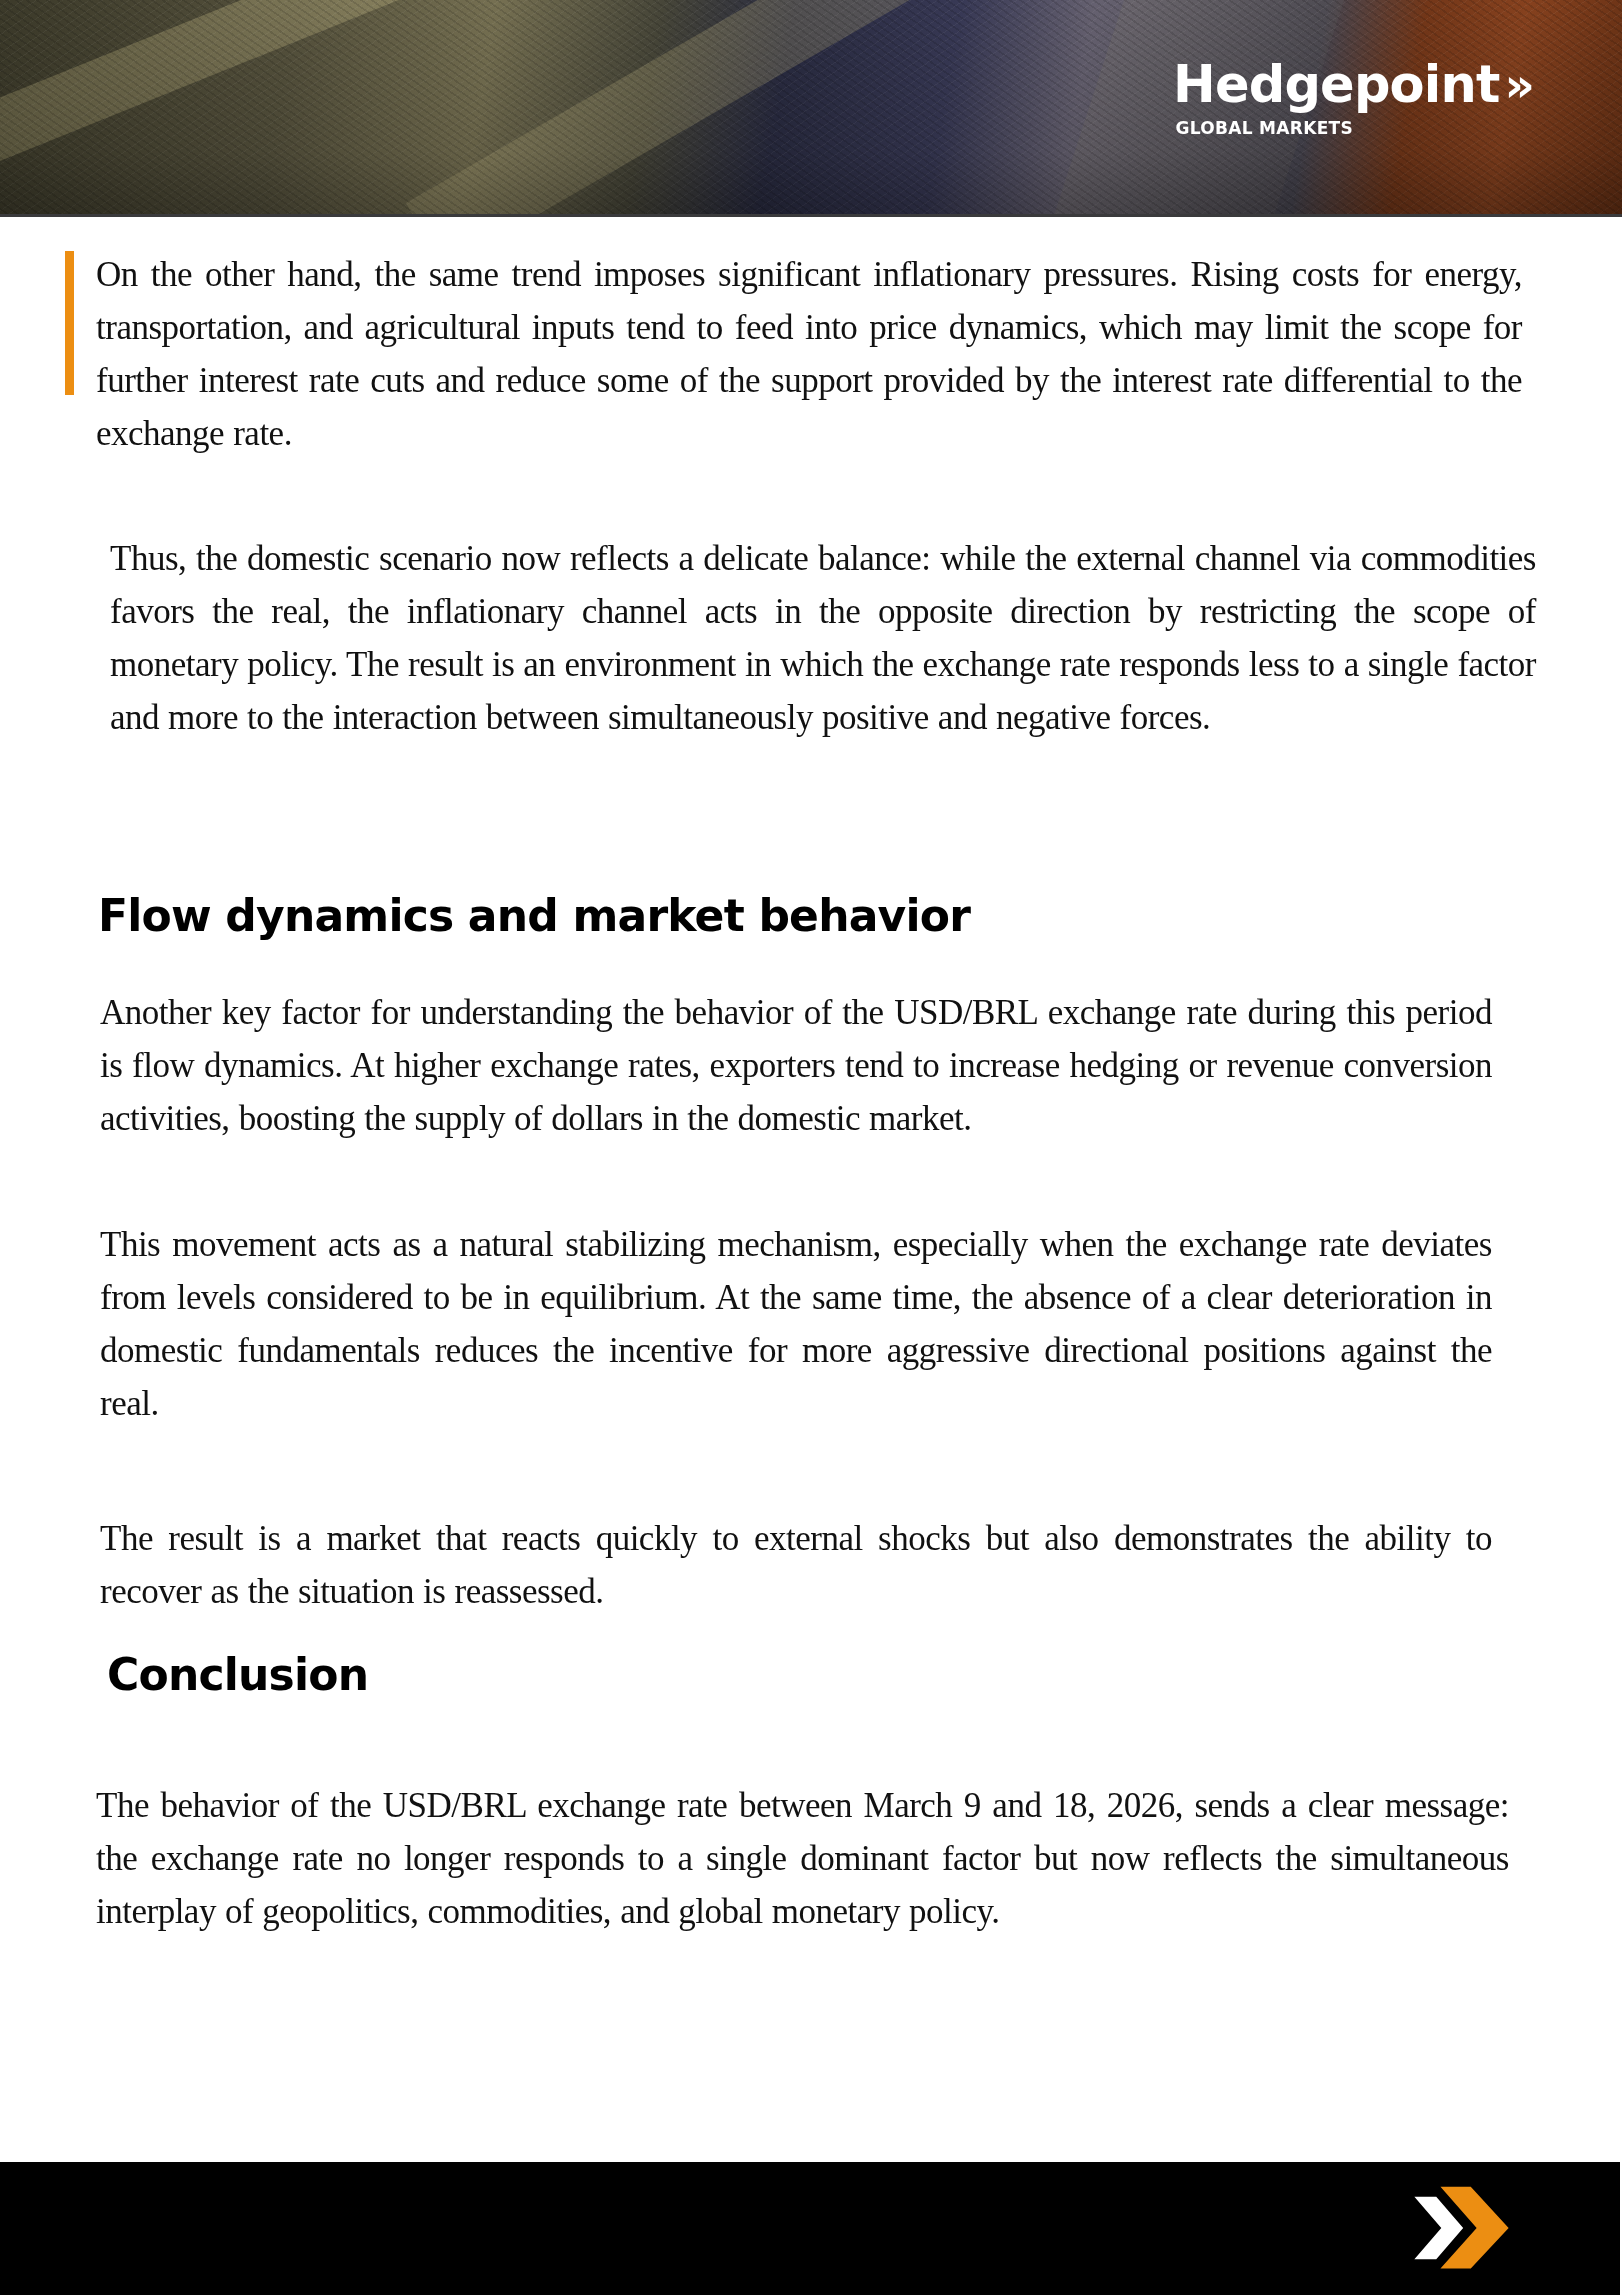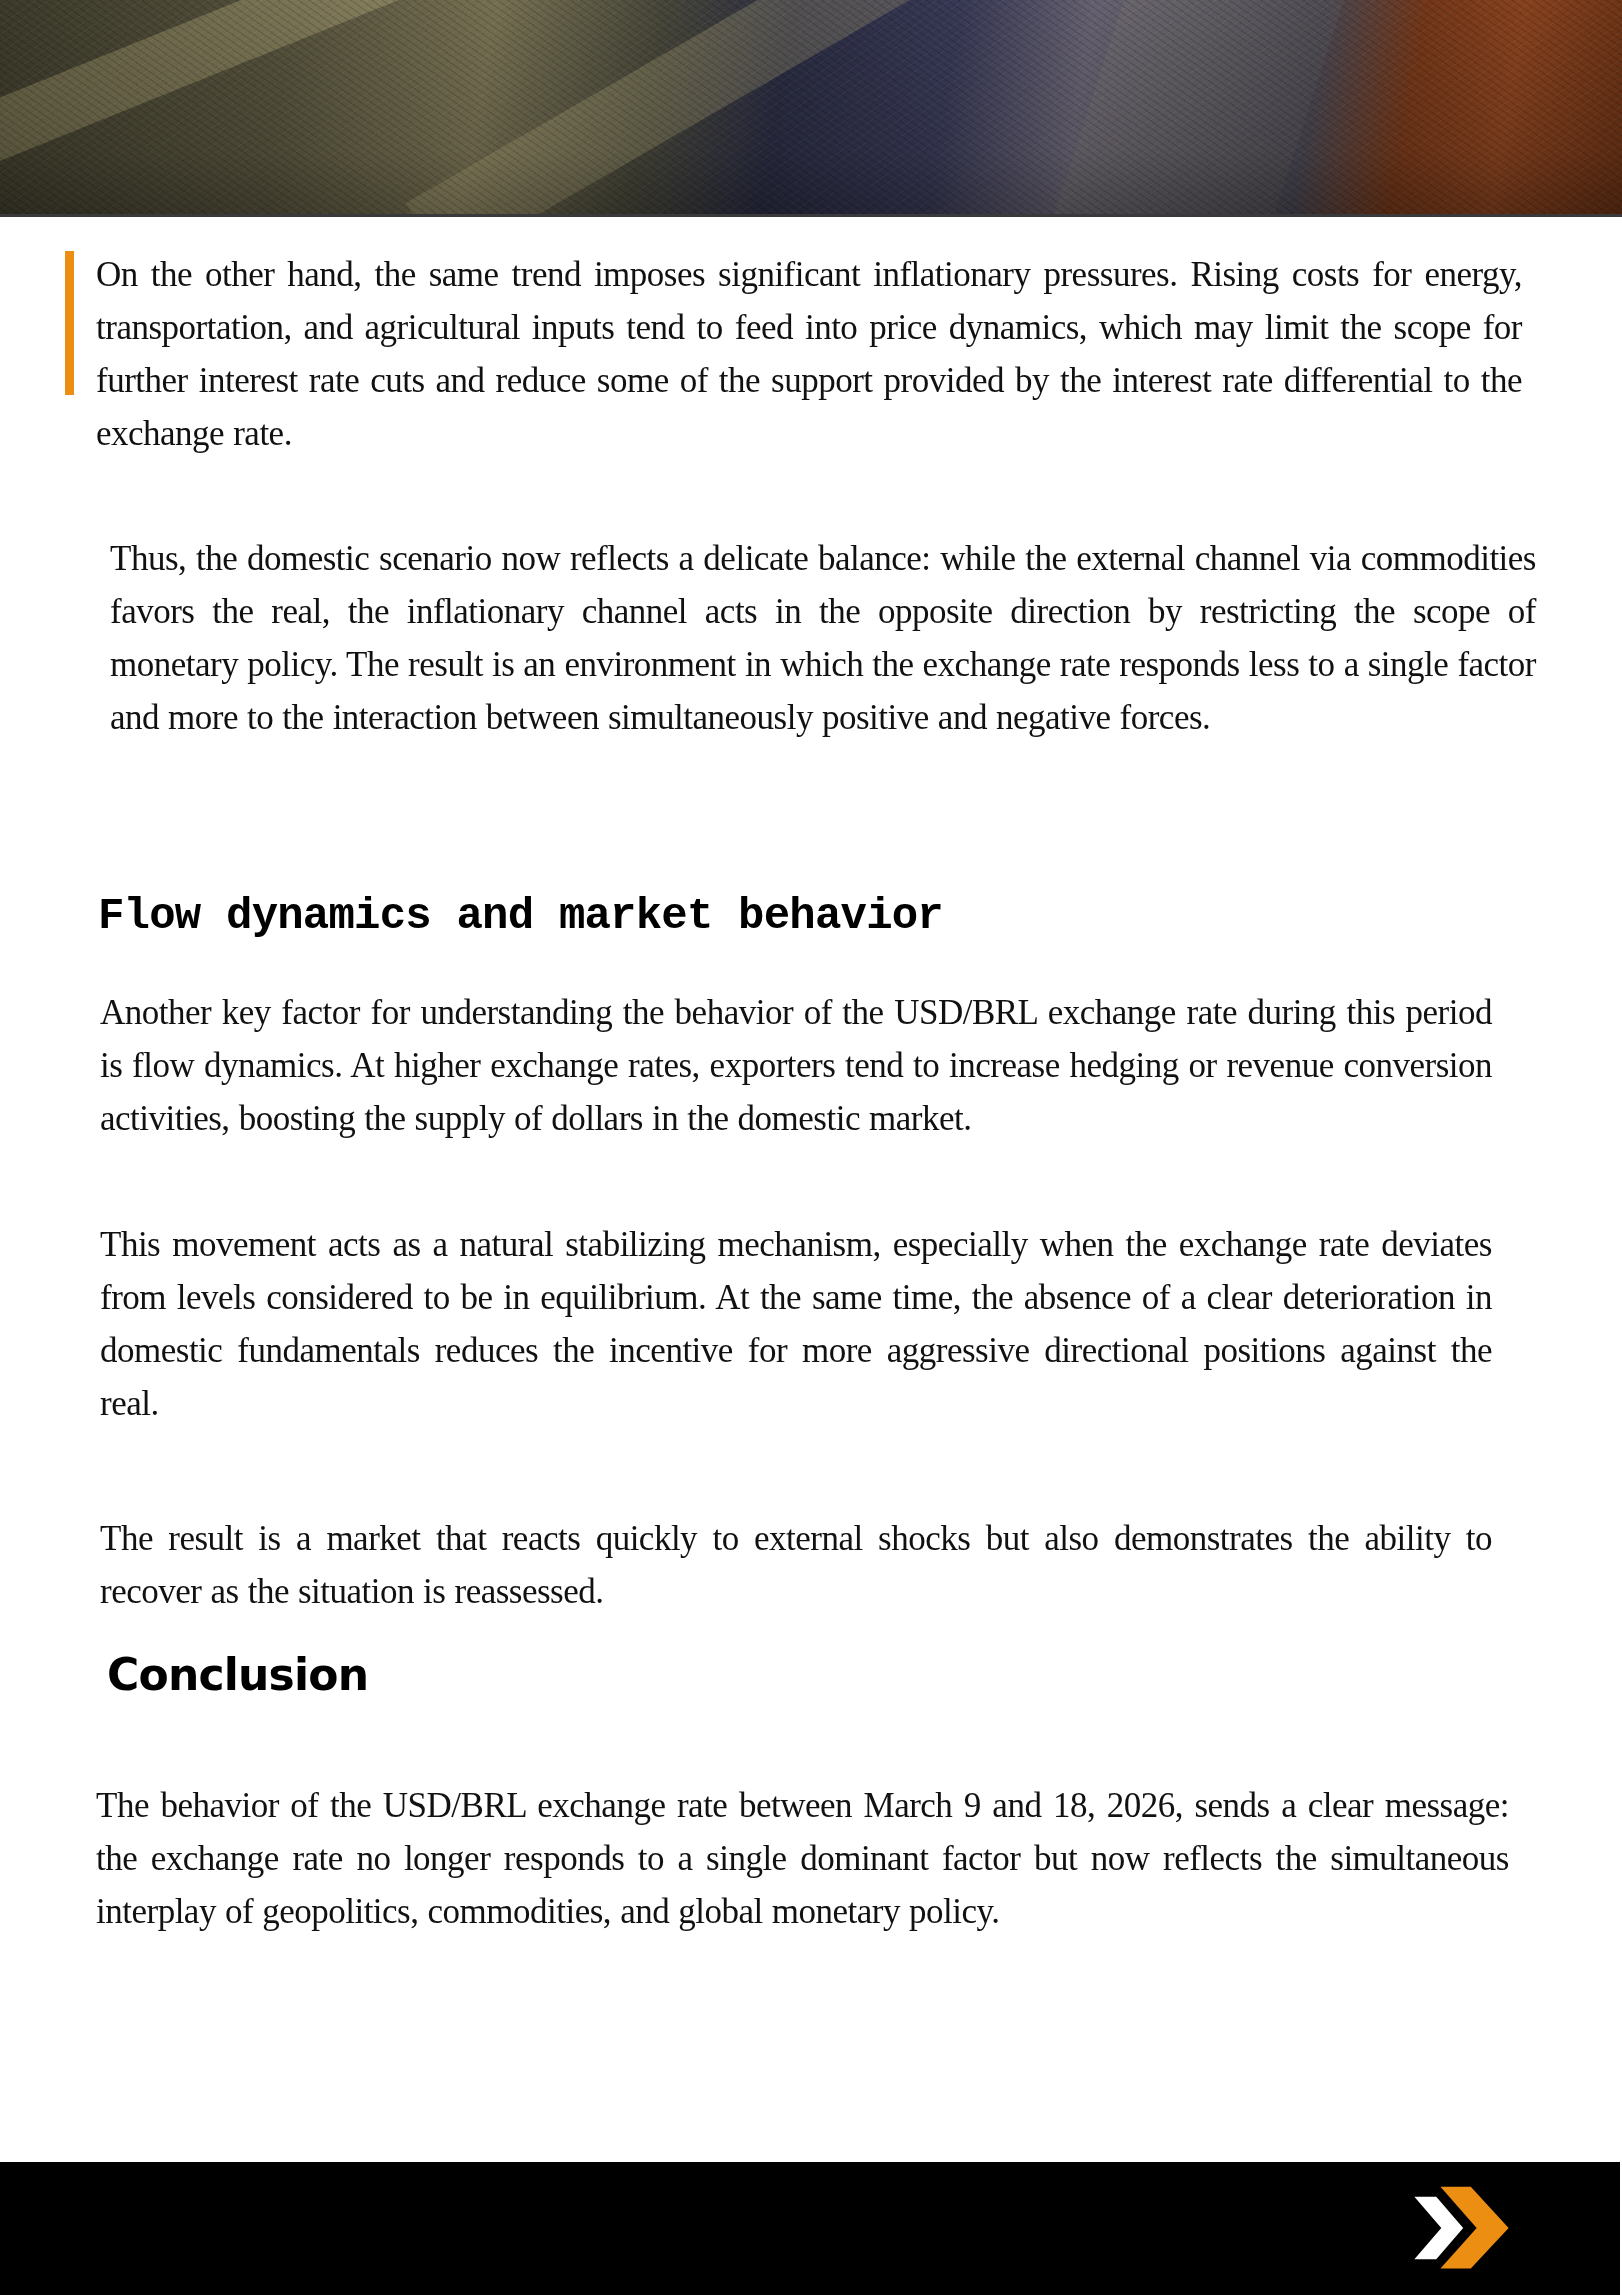--- a/index.html
+++ b/index.html
@@ -101,21 +101,21 @@
     font-weight: 700;
     font-size: 44px;
     color: #000000;
     margin: 0;
     letter-spacing: -0.8px;
     line-height: 1.2;
   }
 
   #p1 { left: 96px; top: 248px; width: 1426px; }
   #p2 { left: 96px; top: 532px; width: 1426px; margin-left: 14px; }
-  #h-flow { left: 98px; top: 890px; font-family: Liberation Mono, monospace; }
+  #h-flow { left: 98px; top: 890px; }
   #p3 { left: 100px; top: 986px; width: 1392px; }
   #p4 { left: 100px; top: 1218px; width: 1392px; }
   #p5 { left: 100px; top: 1512px; width: 1392px; }
   #h-concl { left: 107px; top: 1649px; text-align: right; }
   #p6 { left: 96px; top: 1779px; width: 1413px; }
 
   
   .footer {
     position: absolute; left: 0; top: 2162px; width: 1620px; height: 133px;
     background: #000000;
@@ -128,20 +128,27 @@
 <body>
 
 <div class="header">
   <div class="band b1"></div>
   <div class="band b2"></div>
   <div class="band b3"></div>
   <div class="pattern"></div>
   <div class="shade"></div>
   <div class="bottom-line"></div>
 
+  <div class="brand">
+    <div class="brand-name">
+      <span>Hedgepoint</span>
+      <span class="brand-arrows">»</span>
+    </div>
+    <div class="brand-tag">GLOBAL MARKETS</div>
+  </div>
 </div>
 
 <div class="accent-bar"></div>
 
 <p class="para" id="p1">On the other hand, the same trend imposes significant inflationary pressures. Rising costs for energy, transportation, and agricultural inputs tend to feed into price dynamics, which may limit the scope for further interest rate cuts and reduce some of the support provided by the interest rate differential to the exchange rate.</p>
 <p class="para" id="p2">Thus, the domestic scenario now reflects a delicate balance: while the external channel via commodities favors the real, the inflationary channel acts in the opposite direction by restricting the scope of monetary policy. The result is an environment in which the exchange rate responds less to a single factor and more to the interaction between simultaneously positive and negative forces.</p>
 
 <h2 class="h2" id="h-flow">Flow dynamics and market behavior</h2>
 <p class="para" id="p3">Another key factor for understanding the behavior of the USD/BRL exchange rate during this period is flow dynamics. At higher exchange rates, exporters tend to increase hedging or revenue conversion activities, boosting the supply of dollars in the domestic market.</p>
 <p class="para" id="p4">This movement acts as a natural stabilizing mechanism, especially when the exchange rate deviates from levels considered to be in equilibrium. At the same time, the absence of a clear deterioration in domestic fundamentals reduces the incentive for more aggressive directional positions against the real.</p>

